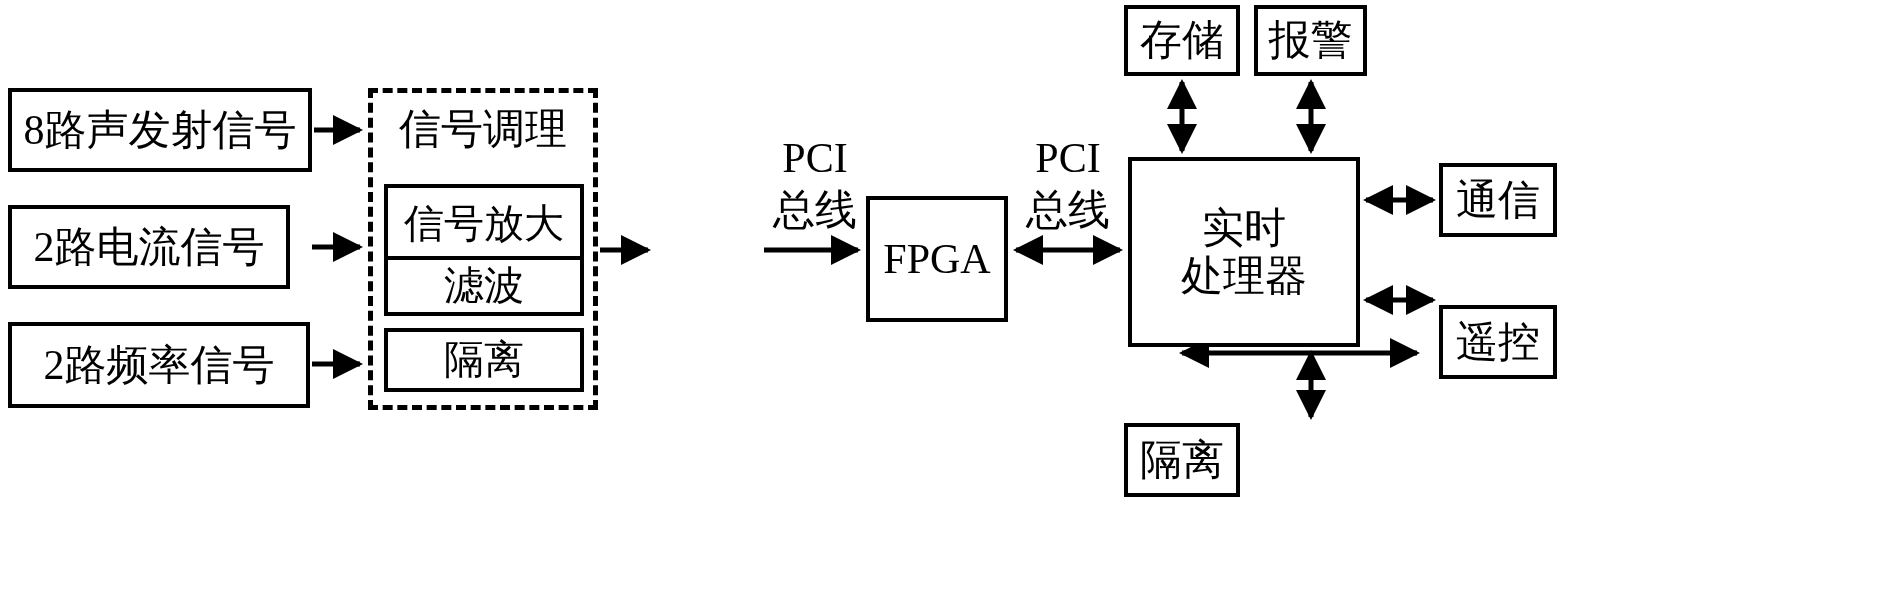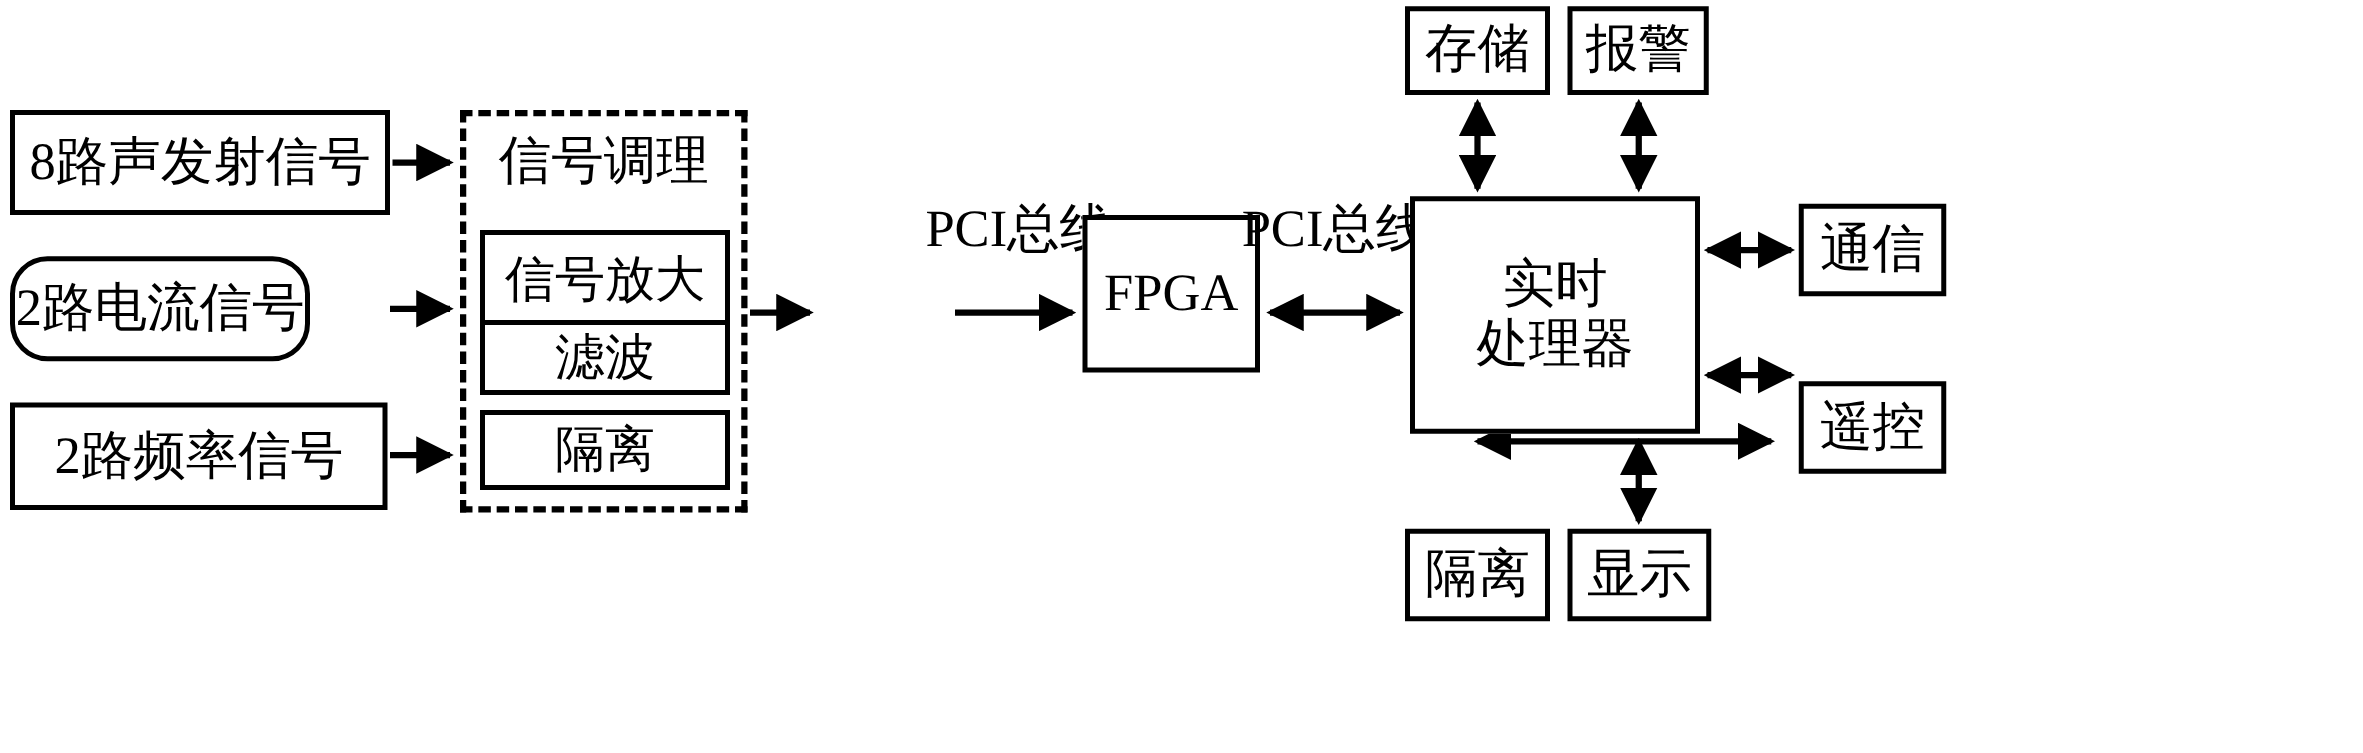--- a/index.html
+++ b/index.html
@@ -41,21 +41,21 @@
     display: flex;
     flex-direction: column;
     align-items: center;
     justify-content: center;
     text-align: center;
     font-size: 42px;
     line-height: 1.25;
     white-space: nowrap;
   }
   .two-line {
-    flex-direction: row;
+    flex-direction: column;
   }
   svg.connectors {
     position: absolute;
     left: 0;
     top: 0;
     width: 1890px;
     height: 602px;
     pointer-events: none;
   }
   svg.connectors line {
@@ -84,21 +84,21 @@
     <line x1="1311" y1="82" x2="1311" y2="151" marker-start="url(#arrow)" marker-end="url(#arrow)"></line>
     <line x1="1366" y1="200" x2="1433" y2="200" marker-start="url(#arrow)" marker-end="url(#arrow)"></line>
     <line x1="1366" y1="300" x2="1433" y2="300" marker-start="url(#arrow)" marker-end="url(#arrow)"></line>
     <line x1="1182" y1="353" x2="1417" y2="353" marker-start="url(#arrow)" marker-end="url(#arrow)"></line>
     <line x1="1311" y1="353" x2="1311" y2="417" marker-start="url(#arrow)" marker-end="url(#arrow)"></line>
   </svg>
 
   <div class="box" style="left:8px; top:88px; width:304px; height:84px;">
     <span>8路声发射信号</span>
   </div>
-  <div class="box" style="left:8px; top:205px; width:240px; height:84px;border-radius:30px;">
+  <div class="box" style="left:8px; top:205px; width:282px; height:84px;">
     <span>2路电流信号</span>
   </div>
   <div class="box" style="left:8px; top:322px; width:302px; height:86px;">
     <span>2路频率信号</span>
   </div>
 
   <div class="dashed-group" style="left:368px; top:88px; width:230px; height:322px;"></div>
   <div class="plain-label" style="left:372px; top:96px; width:222px; height:66px;">
     <span>信号调理</span>
   </div>
@@ -111,21 +111,21 @@
   <div class="box" style="left:384px; top:328px; width:200px; height:64px; font-size:40px;">
     <span>隔离</span>
   </div>
 
 
   <div class="plain-label two-line" style="left:752px; top:128px; width:126px; height:112px;">
     <span>PCI</span>
     <span>总线</span>
   </div>
 
-  <div class="box" style="left:866px; top:172px; width:142px; height:126px;">
+  <div class="box" style="left:866px; top:196px; width:142px; height:126px;">
     <span>FPGA</span>
   </div>
 
   <div class="plain-label two-line" style="left:1005px; top:128px; width:126px; height:112px;">
     <span>PCI</span>
     <span>总线</span>
   </div>
 
   <div class="box two-line" style="left:1128px; top:157px; width:232px; height:190px; flex-direction:column;">
     <span>实时</span>
@@ -142,17 +142,14 @@
   <div class="box" style="left:1439px; top:163px; width:118px; height:74px;">
     <span>通信</span>
   </div>
   <div class="box" style="left:1439px; top:263px; width:118px; height:74px;margin-top:42px;">
     <span>遥控</span>
   </div>
 
   <div class="box" style="left:1124px; top:423px; width:116px; height:74px;">
     <span>隔离</span>
   </div>
-  <div class="box" style="left:1254px; top:423px; width:115px; height:74px;">
-    <span>显示</span>
-  </div>
 
 </div>
 
 </body></html>

